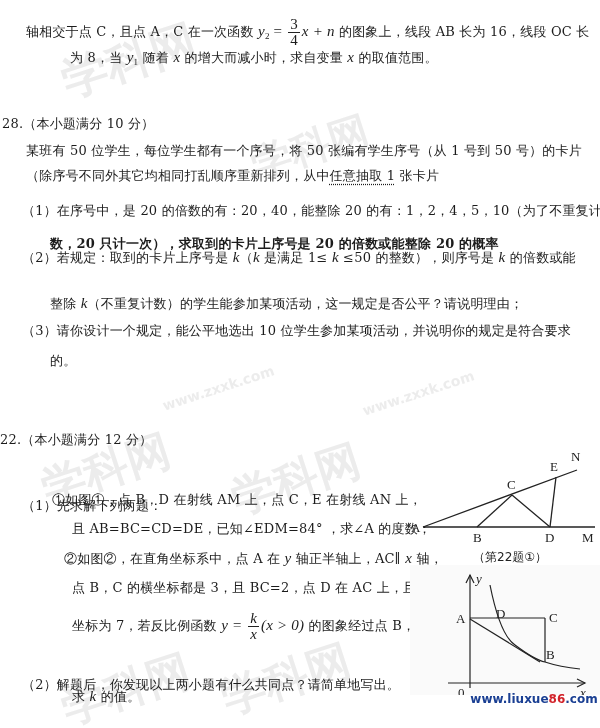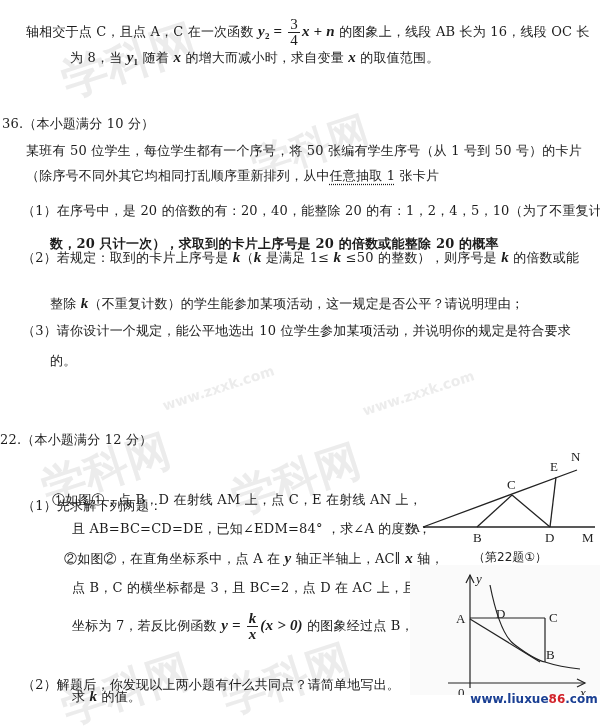--- a/index.html
+++ b/index.html
@@ -16,21 +16,21 @@
       color: #1c1c1c;
       font-size: 13px;
     }
     .line {
       position: absolute;
       white-space: nowrap;
       font-size: 13px;
       line-height: 16px;
       letter-spacing: 0.2px;
     }
-    .math { font-style: italic; font-family: "Liberation Serif", "DejaVu Serif", serif; font-size: 15px; font-weight: bold; }
+    .math { font-style: italic; font-family: "Liberation Serif", "DejaVu Serif", serif; font-size: 15px; }
     .sub { font-size: 9px; vertical-align: -3px; font-style: normal; }
     .frac {
       display: inline-block;
       vertical-align: middle;
       text-align: center;
       font-family: "Liberation Serif", serif;
       font-size: 15px;
       line-height: 15px;
       margin: 0 2px;
     }
@@ -84,21 +84,21 @@
 <div class="watermark" style="left:60px;top:660px;font-size:44px;">学科网</div>
 <div class="watermark" style="left:220px;top:650px;font-size:44px;">学科网</div>
 
 <div class="line" style="left:26px;top:17px;">
   <span>轴相交于点 C，且点 A，C 在一次函数 </span><span class="math"><span>y</span><span class="sub">2</span></span><span class="math" style="font-style:normal"> = </span><span class="frac"><span class="num">3</span><span class="den">4</span></span><span class="math">x + n</span><span> 的图象上，线段 AB 长为 16，线段 OC 长</span>
 </div>
 <div class="line" style="left:26px;top:49px;margin-left:44px;">
   <span>为 8，当 </span><span class="math"><span>y</span><span class="sub">1</span></span><span> 随着 </span><span class="math">x</span><span> 的增大而减小时，求自变量 </span><span class="math">x</span><span> 的取值范围。</span>
 </div>
 
-<div class="line" style="left:2px;top:116px;">36.（本小题满分 10 分）</div>
+<div class="line" style="left:2px;top:116px;">28.（本小题满分 10 分）</div>
 <div class="line" style="left:26px;top:143px;">某班有 50 位学生，每位学生都有一个序号，将 50 张编有学生序号（从 1 号到 50 号）的卡片</div>
 <div class="line" style="left:26px;top:168px;">
   <span>（除序号不同外其它均相同打乱顺序重新排列，从中</span><span class="emph-dots">任意抽取 1</span><span> 张卡片</span>
 </div>
 <div class="line" style="left:22px;top:203px;">（1）在序号中，是 20 的倍数的有：20，40，能整除 20 的有：1，2，4，5，10（为了不重复计</div>
 <div class="line" style="left:50px;top:236px;font-weight:bold;">数，20 只计一次），求取到的卡片上序号是 20 的倍数或能整除 20 的概率</div>
 <div class="line" style="left:22px;top:249px;">
   <span>（2）若规定：取到的卡片上序号是 </span><span class="math">k</span><span>（</span><span class="math">k</span><span> 是满足 1≤ </span><span class="math">k</span><span> ≤50 的整数），则序号是 </span><span class="math">k</span><span> 的倍数或能</span>
 </div>
 <div class="line" style="left:50px;top:295px;">

